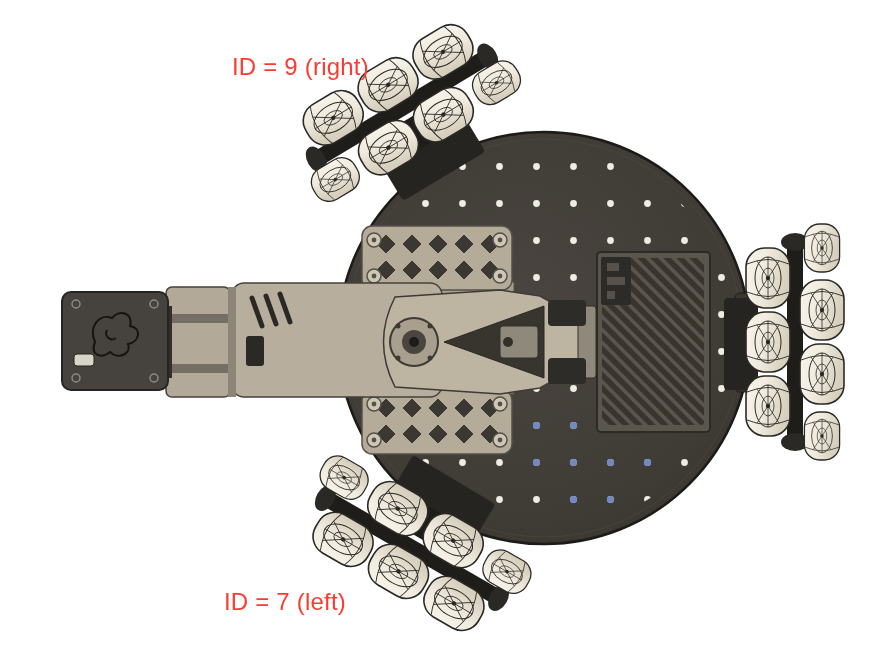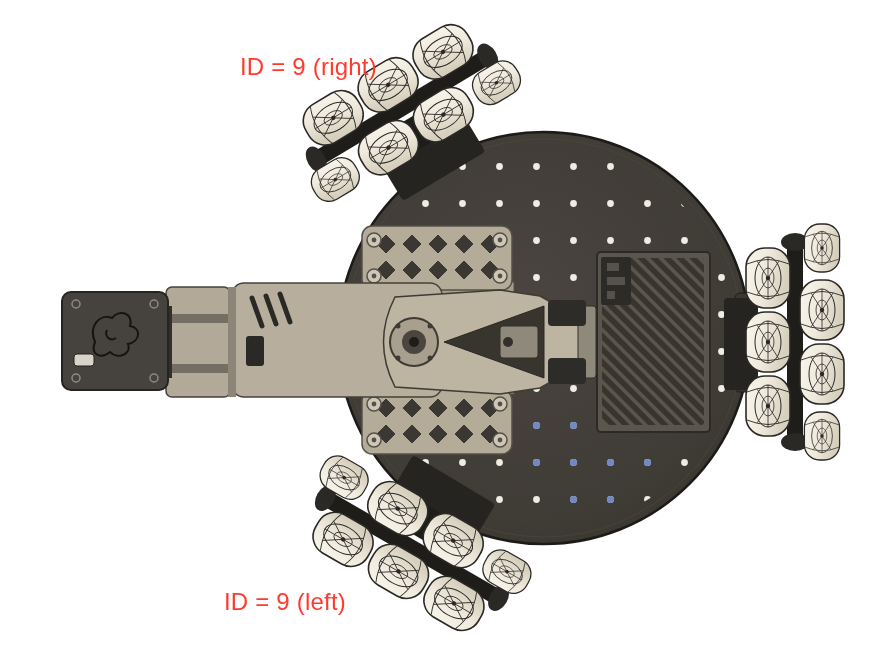--- a/index.html
+++ b/index.html
@@ -14,21 +14,21 @@
   .stage svg{position:absolute;left:0;top:0;}
   .wheel-label{
     position:absolute;
     color:#ff3b2f;
     font-size:24px;
     font-weight:400;
     letter-spacing:0.2px;
     white-space:nowrap;
     line-height:1.1;
   }
-  #label-right{left:240px;top:54px;}
+  #label-right{left:232px;top:54px;}
   #label-back{left:737px;top:199px;}
   #label-left{left:224px;top:589px;}
 </style>
 </head>
 <body>
 
 <div class="stage">
 
 <svg width="888" height="669" viewBox="0 0 888 669" xmlns="http://www.w3.org/2000/svg">
   <defs>
@@ -204,15 +204,15 @@
       </g>
       <path d="M95 342C88 326 100 313 112 318C120 308 134 314 130 326C142 328 140 342 128 344C132 354 118 360 110 352C100 360 90 354 95 342ZM107 330C104 336 110 342 116 338" fill="none" stroke="#15140f" stroke-width="2"></path>
       <rect x="74" y="354" width="20" height="12" rx="3" fill="#d8d4ca" stroke="#262421"></rect>
     </g>
   </g>
 </svg>
 
 <div class="wheel-label" id="label-right">ID = 9 (right)</div>
 
 
-<div class="wheel-label" id="label-left">ID = 9 (left)</div>
+<div class="wheel-label" id="label-left">ID = 7 (left)</div>
 
 </div>
 
 </body></html>

